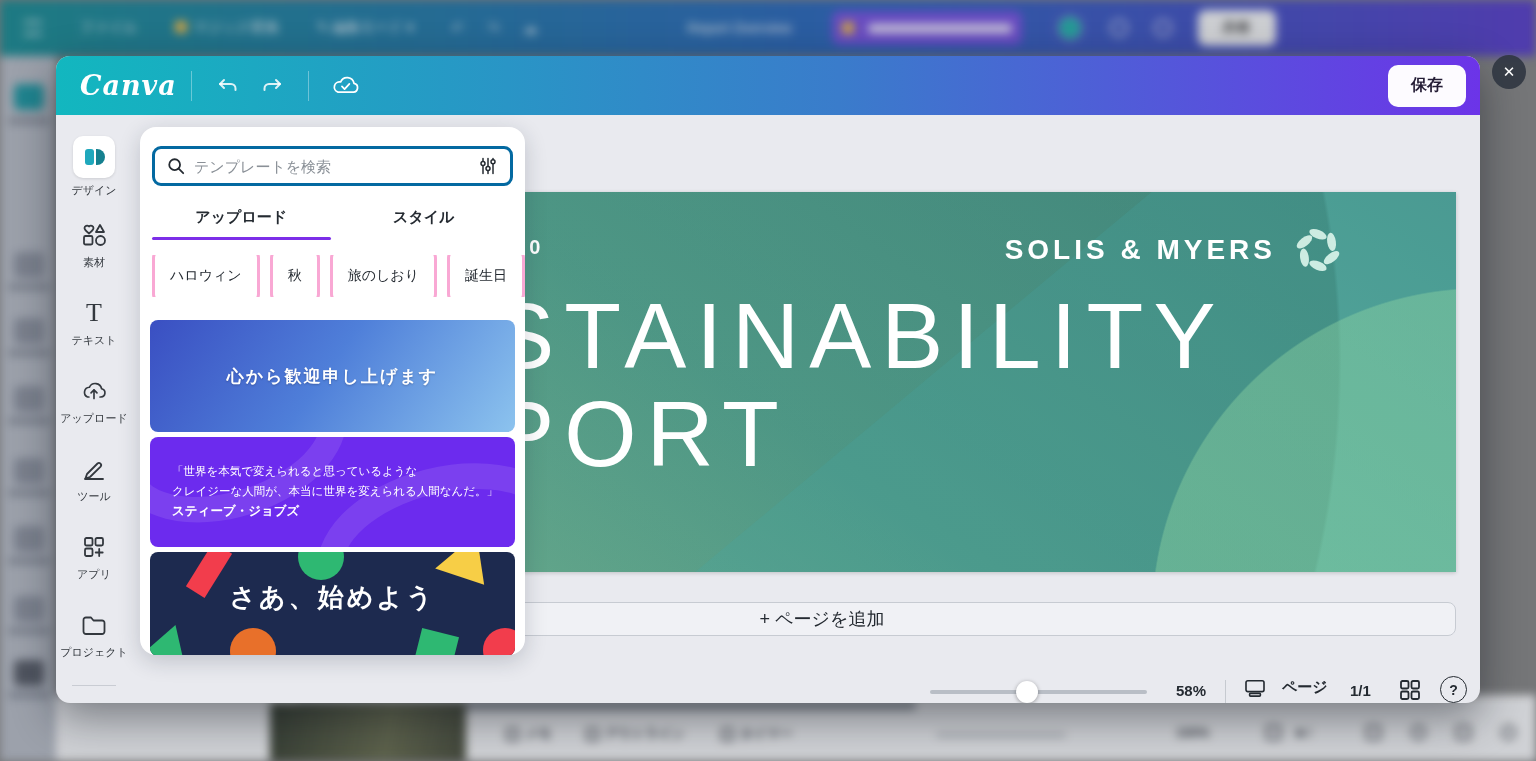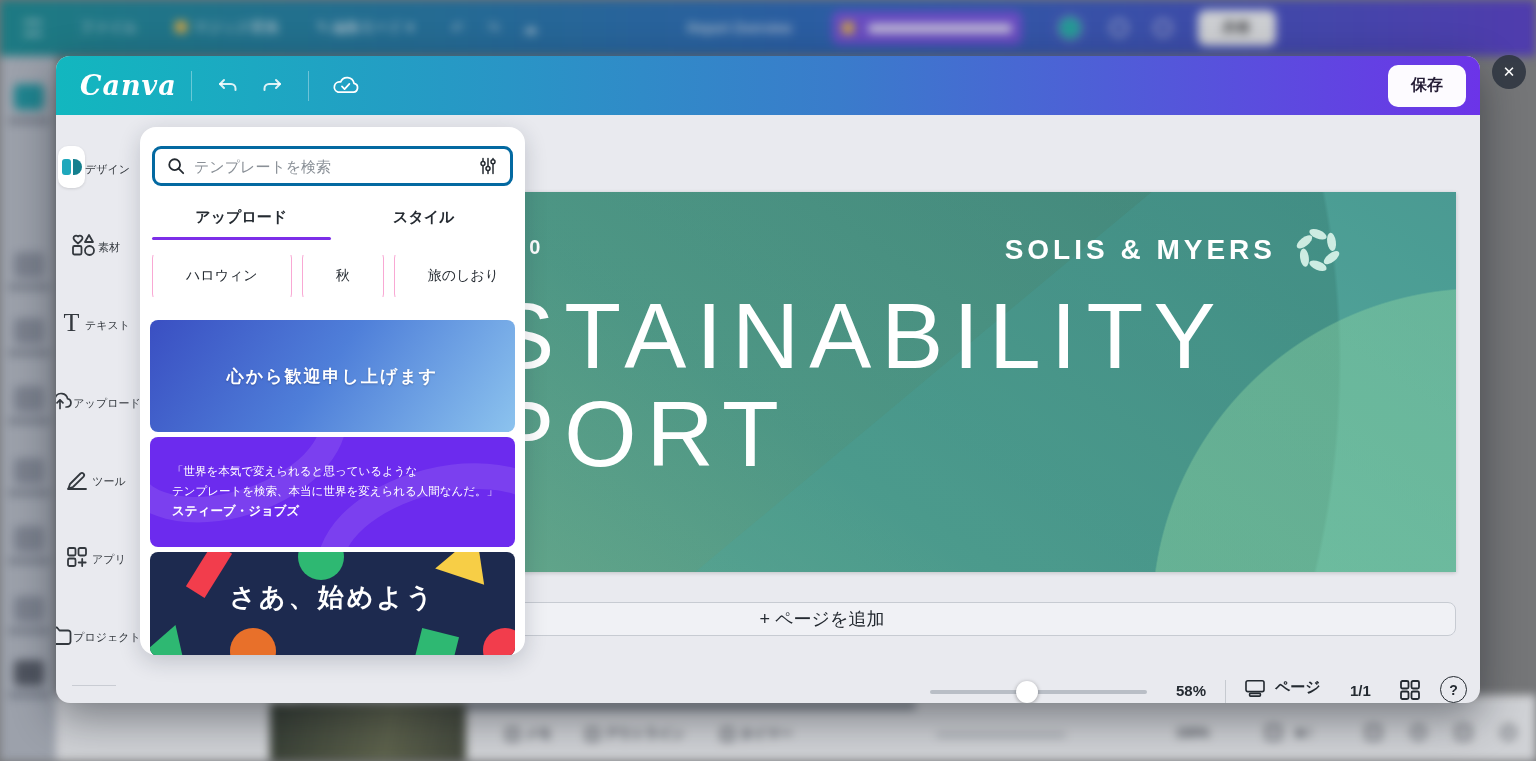--- a/index.html
+++ b/index.html
@@ -48,38 +48,38 @@
     display:flex; align-items:center; color:#fff; }
   .canva-logo { font-family:"DejaVu Serif","Liberation Serif",serif; font-style:italic; font-weight:bold;
     font-size:27px; margin-left:24px; letter-spacing:1px; }
   .hdr-div { width:1px; height:30px; background:rgba(255,255,255,.35); margin:0 14px; }
   .hdr-ic { width:44px; height:44px; display:flex; align-items:center; justify-content:center; cursor:pointer; }
   .save-btn { margin-left:auto; margin-right:14px; background:#fdfbff; color:#241c35; font-weight:bold; font-size:16px;
     border:none; border-radius:10px; height:42px; padding:0 23px; cursor:pointer; }
 
   
   #rail { position:absolute; left:0; top:59px; width:76px; bottom:0; display:flex; flex-direction:column; align-items:center; padding-top:16px; }
-  .rail-item { width:72px; height:72px; margin-bottom:6px; display:flex; flex-direction:row; align-items:center; justify-content:center; cursor:pointer; color:#33383e; }
+  .rail-item { width:72px; height:72px; margin-bottom:6px; display:flex; flex-direction:column; align-items:center; justify-content:center; cursor:pointer; color:#33383e; }
   .rail-item .icbox { width:30px; height:30px; display:flex; align-items:center; justify-content:center; }
   .rail-item.active .icbox { width:42px; height:42px; background:#fff; border-radius:10px; box-shadow:0 1px 3px rgba(0,0,0,.12); }
   .rail-label { font-size:11px; margin-top:5px; white-space:nowrap; }
   .rail-hr { width:44px; height:1px; background:#c9ccd3; margin-top:8px; }
 
   
   #panel { position:absolute; left:84px; top:71px; width:385px; height:528px; background:#fff; border-radius:16px;
     box-shadow:0 6px 22px rgba(25,35,55,.20); overflow:hidden; }
   .search-box { position:absolute; left:12px; top:19px; right:12px; height:40px; border:3px solid #0369a1; border-radius:9px;
     display:flex; align-items:center; padding:0 12px; gap:9px; background:#fff; }
   .search-box input { border:none; outline:none; flex:1; font-size:15px; color:#242a31; font-family:inherit; }
   .search-box input::placeholder { color:#8a9097; }
   .tabs { position:absolute; left:10px; top:72px; right:10px; height:38px; display:flex; }
   .tab { flex:1; text-align:center; font-size:15px; color:#242a31; font-weight:bold; padding-top:9px; cursor:pointer; position:relative; }
   .tab.active::after { content:""; position:absolute; left:2px; right:2px; bottom:-3px; height:3px; border-radius:2px; background:#7c2ee8; }
   .chips { position:absolute; left:12px; top:128px; right:0; height:42px; display:flex; gap:10px; align-items:center; overflow:hidden; }
-  .chip { border:1px solid #f9a8d4; border-radius:10px; height:56px; display:flex; align-items:center; padding:0 33px;
+  .chip { border:3px solid #f9a8d4; border-radius:10px; height:56px; display:flex; align-items:center; padding:0 15px;
     font-size:14px; color:#242a31; white-space:nowrap; cursor:pointer; background:#fff; flex:0 0 auto; }
   .chip-more { font-size:20px; color:#242a31; cursor:pointer; flex:0 0 auto; padding:0 2px; }
   .thumb { position:absolute; left:10px; right:10px; border-radius:8px; overflow:hidden; cursor:pointer; }
   #thumb1 { top:193px; height:112px; background:linear-gradient(125deg,#3a4fc2 0%,#4f7fd9 48%,#8cc3ee 100%);
     display:flex; align-items:center; justify-content:center; }
   #thumb1 .t { color:#fff; font-weight:bold; font-size:17px; letter-spacing:2px; text-shadow:0 1px 2px rgba(0,0,40,.25); }
   #thumb2 { top:310px; height:110px; background:#6c2bee; }
   #thumb2 .swirl1 { position:absolute; left:-40px; top:-70px; width:240px; height:150px; border:26px solid rgba(255,255,255,.10); border-radius:50%; transform:rotate(-18deg); }
   #thumb2 .swirl2 { position:absolute; right:-60px; bottom:-80px; width:260px; height:160px; border:26px solid rgba(255,255,255,.10); border-radius:50%; transform:rotate(-14deg); }
   #thumb2 .q { position:absolute; left:22px; top:24px; color:#fff; font-size:11.5px; line-height:1.75; }
@@ -105,21 +105,21 @@
   #add-page { position:absolute; left:132px; top:546px; width:1268px; height:34px; background:#f0f1f5;
     border:1px solid #c7cbd2; border-radius:8px; font-size:18px; color:#242a31; cursor:pointer; font-family:inherit; }
 
   
   #statusbar { position:absolute; left:0; right:0; top:608px; height:39px; display:flex; align-items:center; color:#242a31; }
   .sl-track { position:absolute; left:874px; top:26px; width:217px; height:4px; border-radius:2px; background:#b9bec6; }
   .sl-thumb { position:absolute; left:960px; top:17px; width:22px; height:22px; border-radius:50%; background:#fff;
     box-shadow:0 1px 4px rgba(0,0,0,.35); cursor:pointer; }
   .zoom-pct { position:absolute; left:1110px; top:18px; font-size:15px; font-weight:bold; width:50px; text-align:center; }
   .st-div { position:absolute; left:1169px; top:16px; width:1px; height:24px; background:#c6cad0; }
-  .pages-btn { position:absolute; left:1188px; top:14px; display:flex; align-items:center; gap:9px; cursor:pointer; font-size:15px; font-weight:bold; }
+  .pages-btn { position:absolute; left:1188px; top:14px; display:flex; align-items:center; gap:16px; cursor:pointer; font-size:15px; font-weight:bold; }
   .page-ind { position:absolute; left:1294px; top:18px; font-size:15px; font-weight:bold; }
   .grid-btn { position:absolute; left:1342px; top:14px; cursor:pointer; }
   .help-btn { position:absolute; left:1384px; top:12px; width:27px; height:27px; border:1.7px solid #242a31; border-radius:50%;
     display:flex; align-items:center; justify-content:center; font-size:14px; font-weight:bold; cursor:pointer; }
 </style>
 </head>
 <body>
 
 <div id="bg-app">
   <div class="bg-topbar">
@@ -337,21 +337,21 @@
 
     <div class="thumb" id="thumb1">
       <div class="t">心から歓迎申し上げます</div>
     </div>
 
     <div class="thumb" id="thumb2">
       <div class="swirl1"></div>
         <div class="swirl2"></div>
       <div class="q">
         <div>「世界を本気で変えられると思っているような</div>
-        <div>テンプレートを検索、本当に世界を変えられる人間なんだ。」</div>
+        <div>クレイジーな人間が、本当に世界を変えられる人間なんだ。」</div>
       </div>
       <div class="a">スティーブ・ジョブズ</div>
     </div>
 
     <div class="thumb" id="thumb3">
       <div class="sh" style="left:48px;top:-8px;width:22px;height:52px;background:#f23d4c;transform:rotate(32deg);"></div>
       <div class="sh" style="left:148px;top:-18px;width:46px;height:46px;border-radius:50%;background:#2eb872;"></div>
       <div class="sh" style="right:18px;top:-6px;width:0;height:0;border-left:27px solid transparent;border-right:27px solid transparent;border-bottom:44px solid #f7ce46;transform:rotate(140deg);"></div>
       <div class="sh" style="left:-6px;bottom:-10px;width:0;height:0;border-left:25px solid transparent;border-right:25px solid transparent;border-bottom:42px solid #2eb872;transform:rotate(18deg);"></div>
       <div class="sh" style="left:80px;bottom:-18px;width:46px;height:46px;border-radius:50%;background:#e8702a;"></div>

